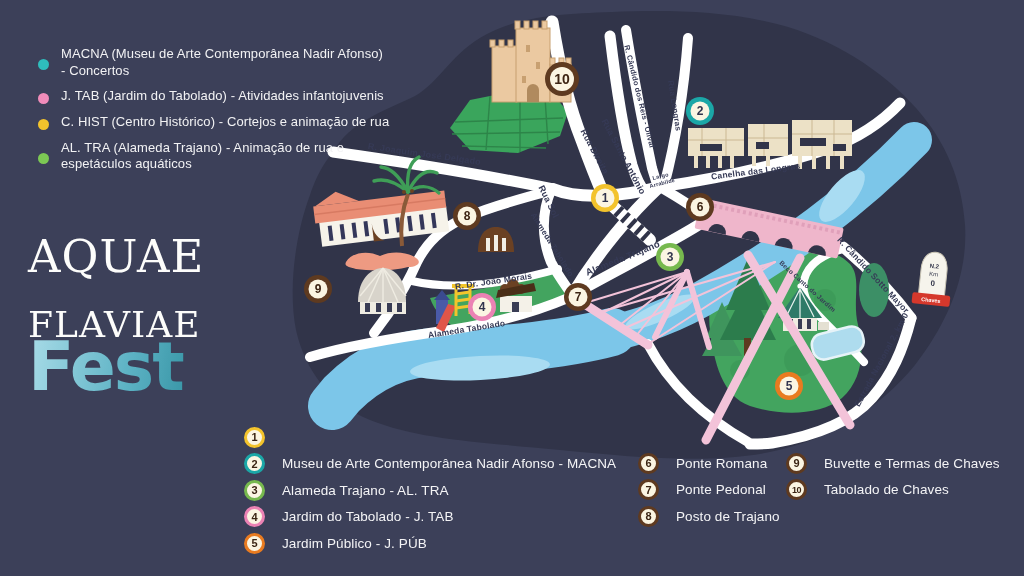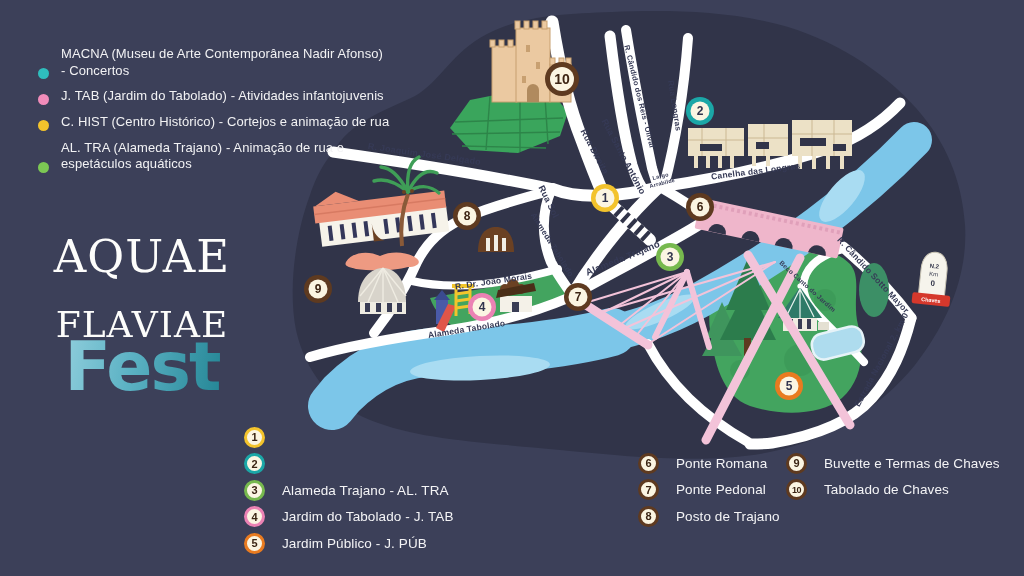--- a/index.html
+++ b/index.html
@@ -4,27 +4,27 @@
 <style>
   html,body{margin:0;padding:0;}
   body{width:1024px;height:576px;overflow:hidden;background:#3c4059;
        font-family:"Liberation Sans",sans-serif;position:relative;}
   .page{position:absolute;inset:0;width:1024px;height:576px;}
   svg{position:absolute;left:0;top:0;}
 
   
   .act-legend{position:absolute;left:38px;top:46px;width:372px;display:flex;
               flex-direction:column;gap:9px;}
-  .act-item{display:flex;align-items:flex-end;gap:12px;}
+  .act-item{display:flex;align-items:center;gap:12px;}
   .act-dot{width:11px;height:11px;border-radius:50%;flex:0 0 11px;margin-top:4px;}
   .act-text{color:#f2f2f4;font-size:13px;line-height:1.28;font-weight:500;
             white-space:pre-line;letter-spacing:.1px;}
 
   
-  .logo{position:absolute;left:28px;top:236px;width:228px;text-align:center;}
+  .logo{position:absolute;left:28px;top:236px;width:228px;}
   .logo-l1{font-family:"DejaVu Serif",serif;color:#fdfdfb;font-size:45px;
            line-height:.95;letter-spacing:1px;font-weight:500;}
   .logo-l2{font-family:"DejaVu Serif",serif;color:#fdfdfb;font-size:36px;
            line-height:1.0;letter-spacing:1px;font-weight:500;margin-top:28px;}
   .logo-l3{font-family:"DejaVu Sans",sans-serif;font-weight:800;
            font-size:68px;line-height:.95;margin-top:-8px;letter-spacing:-2px;
            background:linear-gradient(100deg,#a9dce8 0%,#5cb2c4 45%,#1e8190 90%);
            -webkit-background-clip:text;background-clip:text;color:transparent;
            -webkit-text-fill-color:transparent;}
 
@@ -397,20 +397,21 @@
     <div class="logo-l2">FLAVIAE</div>
     <div class="logo-l3">Fest</div>
   </div>
 
   <div class="loc-col loc-col1" id="loc-col1">
       <div class="loc-item">
         <span class="loc-badge" style="border: 3.5px solid rgb(243, 195, 44);">1</span>
       </div>
       <div class="loc-item">
         <span class="loc-badge" style="border: 3.5px solid rgb(27, 167, 167);">2</span>
+        <span class="loc-label">Museu de Arte Contemporânea Nadir Afonso - MACNA</span>
       </div>
       <div class="loc-item">
         <span class="loc-badge" style="border: 3.5px solid rgb(119, 185, 78);">3</span>
         <span class="loc-label">Alameda Trajano - AL. TRA</span>
       </div>
       <div class="loc-item">
         <span class="loc-badge" style="border: 3.5px solid rgb(235, 130, 180);">4</span>
         <span class="loc-label">Jardim do Tabolado - J. TAB</span>
       </div>
       <div class="loc-item">

